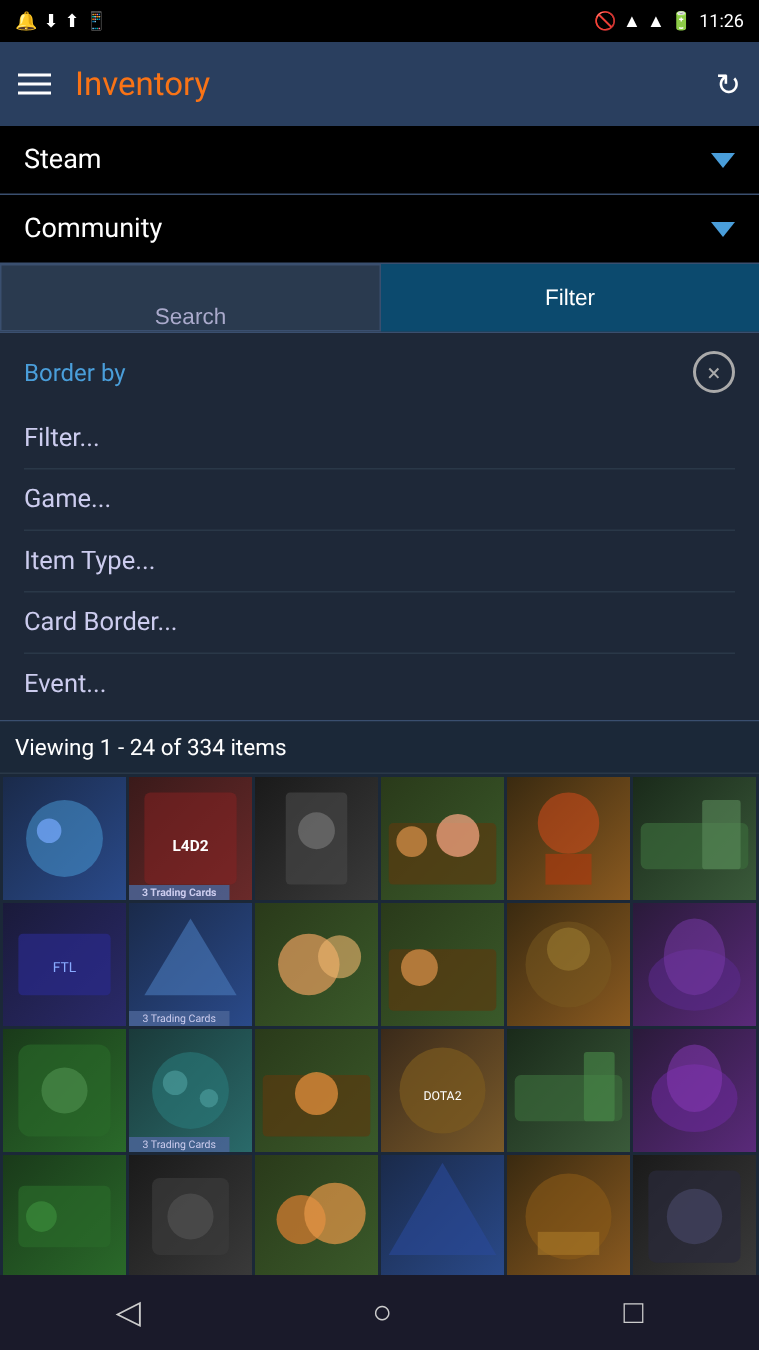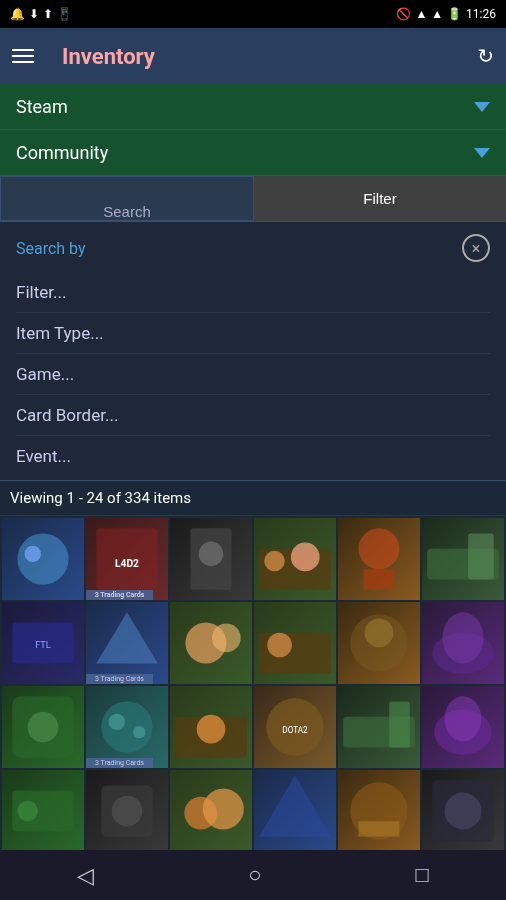--- a/index.html
+++ b/index.html
@@ -46,33 +46,32 @@
     }
     .nav-bar .hamburger span {
       display: block;
       width: 22px;
       height: 2px;
       background: #fff;
     }
     .nav-title {
       flex: 1;
       font-size: 22px;
-      font-weight: 700;
-      color: #fca5a5;
-      margin-left: 12px;
+      font-weight: 400;
+      color: #f97316;
     }
     .nav-refresh {
       font-size: 20px;
       color: #fff;
       cursor: pointer;
     }
 
     
     .dropdown {
-      background: #14532d;
+      background: #000000;
       border-bottom: 1px solid #3a4f6f;
       height: 46px;
       display: flex;
       align-items: center;
       padding: 0 16px;
       cursor: pointer;
     }
     .dropdown-label {
       flex: 1;
       font-size: 18px;
@@ -103,21 +102,21 @@
       border: none;
       outline: none;
     }
     .tab-btn.inactive {
       background: #2a3a4f;
       color: #aac;
       border: 1px solid #3a4f6f;
       align-items: flex-end;
     }
     .tab-btn.active {
-      background: #404040;
+      background: #0c4a6e;
       color: #fff;
     }
 
     
     .filter-panel {
       background: #1e2838;
       padding: 12px 16px 4px 16px;
       border-bottom: 1px solid #3a4f6f;
     }
     .filter-header {
@@ -276,31 +275,31 @@
   <button class="tab-btn inactive">
     <span>Search</span>
   </button>
   <button class="tab-btn active">
     <span>Filter</span>
   </button>
 </div>
 
 <div class="filter-panel">
   <div class="filter-header">
-    <span class="filter-title">Search by</span>
+    <span class="filter-title">Border by</span>
     <div class="filter-close">×</div>
   </div>
   <div class="filter-item">
     <span>Filter...</span>
   </div>
   <div class="filter-item">
+    <span>Game...</span>
+  </div>
+  <div class="filter-item">
     <span>Item Type...</span>
-  </div>
-  <div class="filter-item">
-    <span>Game...</span>
   </div>
   <div class="filter-item">
     <span>Card Border...</span>
   </div>
   <div class="filter-item">
     <span>Event...</span>
   </div>
 </div>
 
 <div class="viewing-bar">

